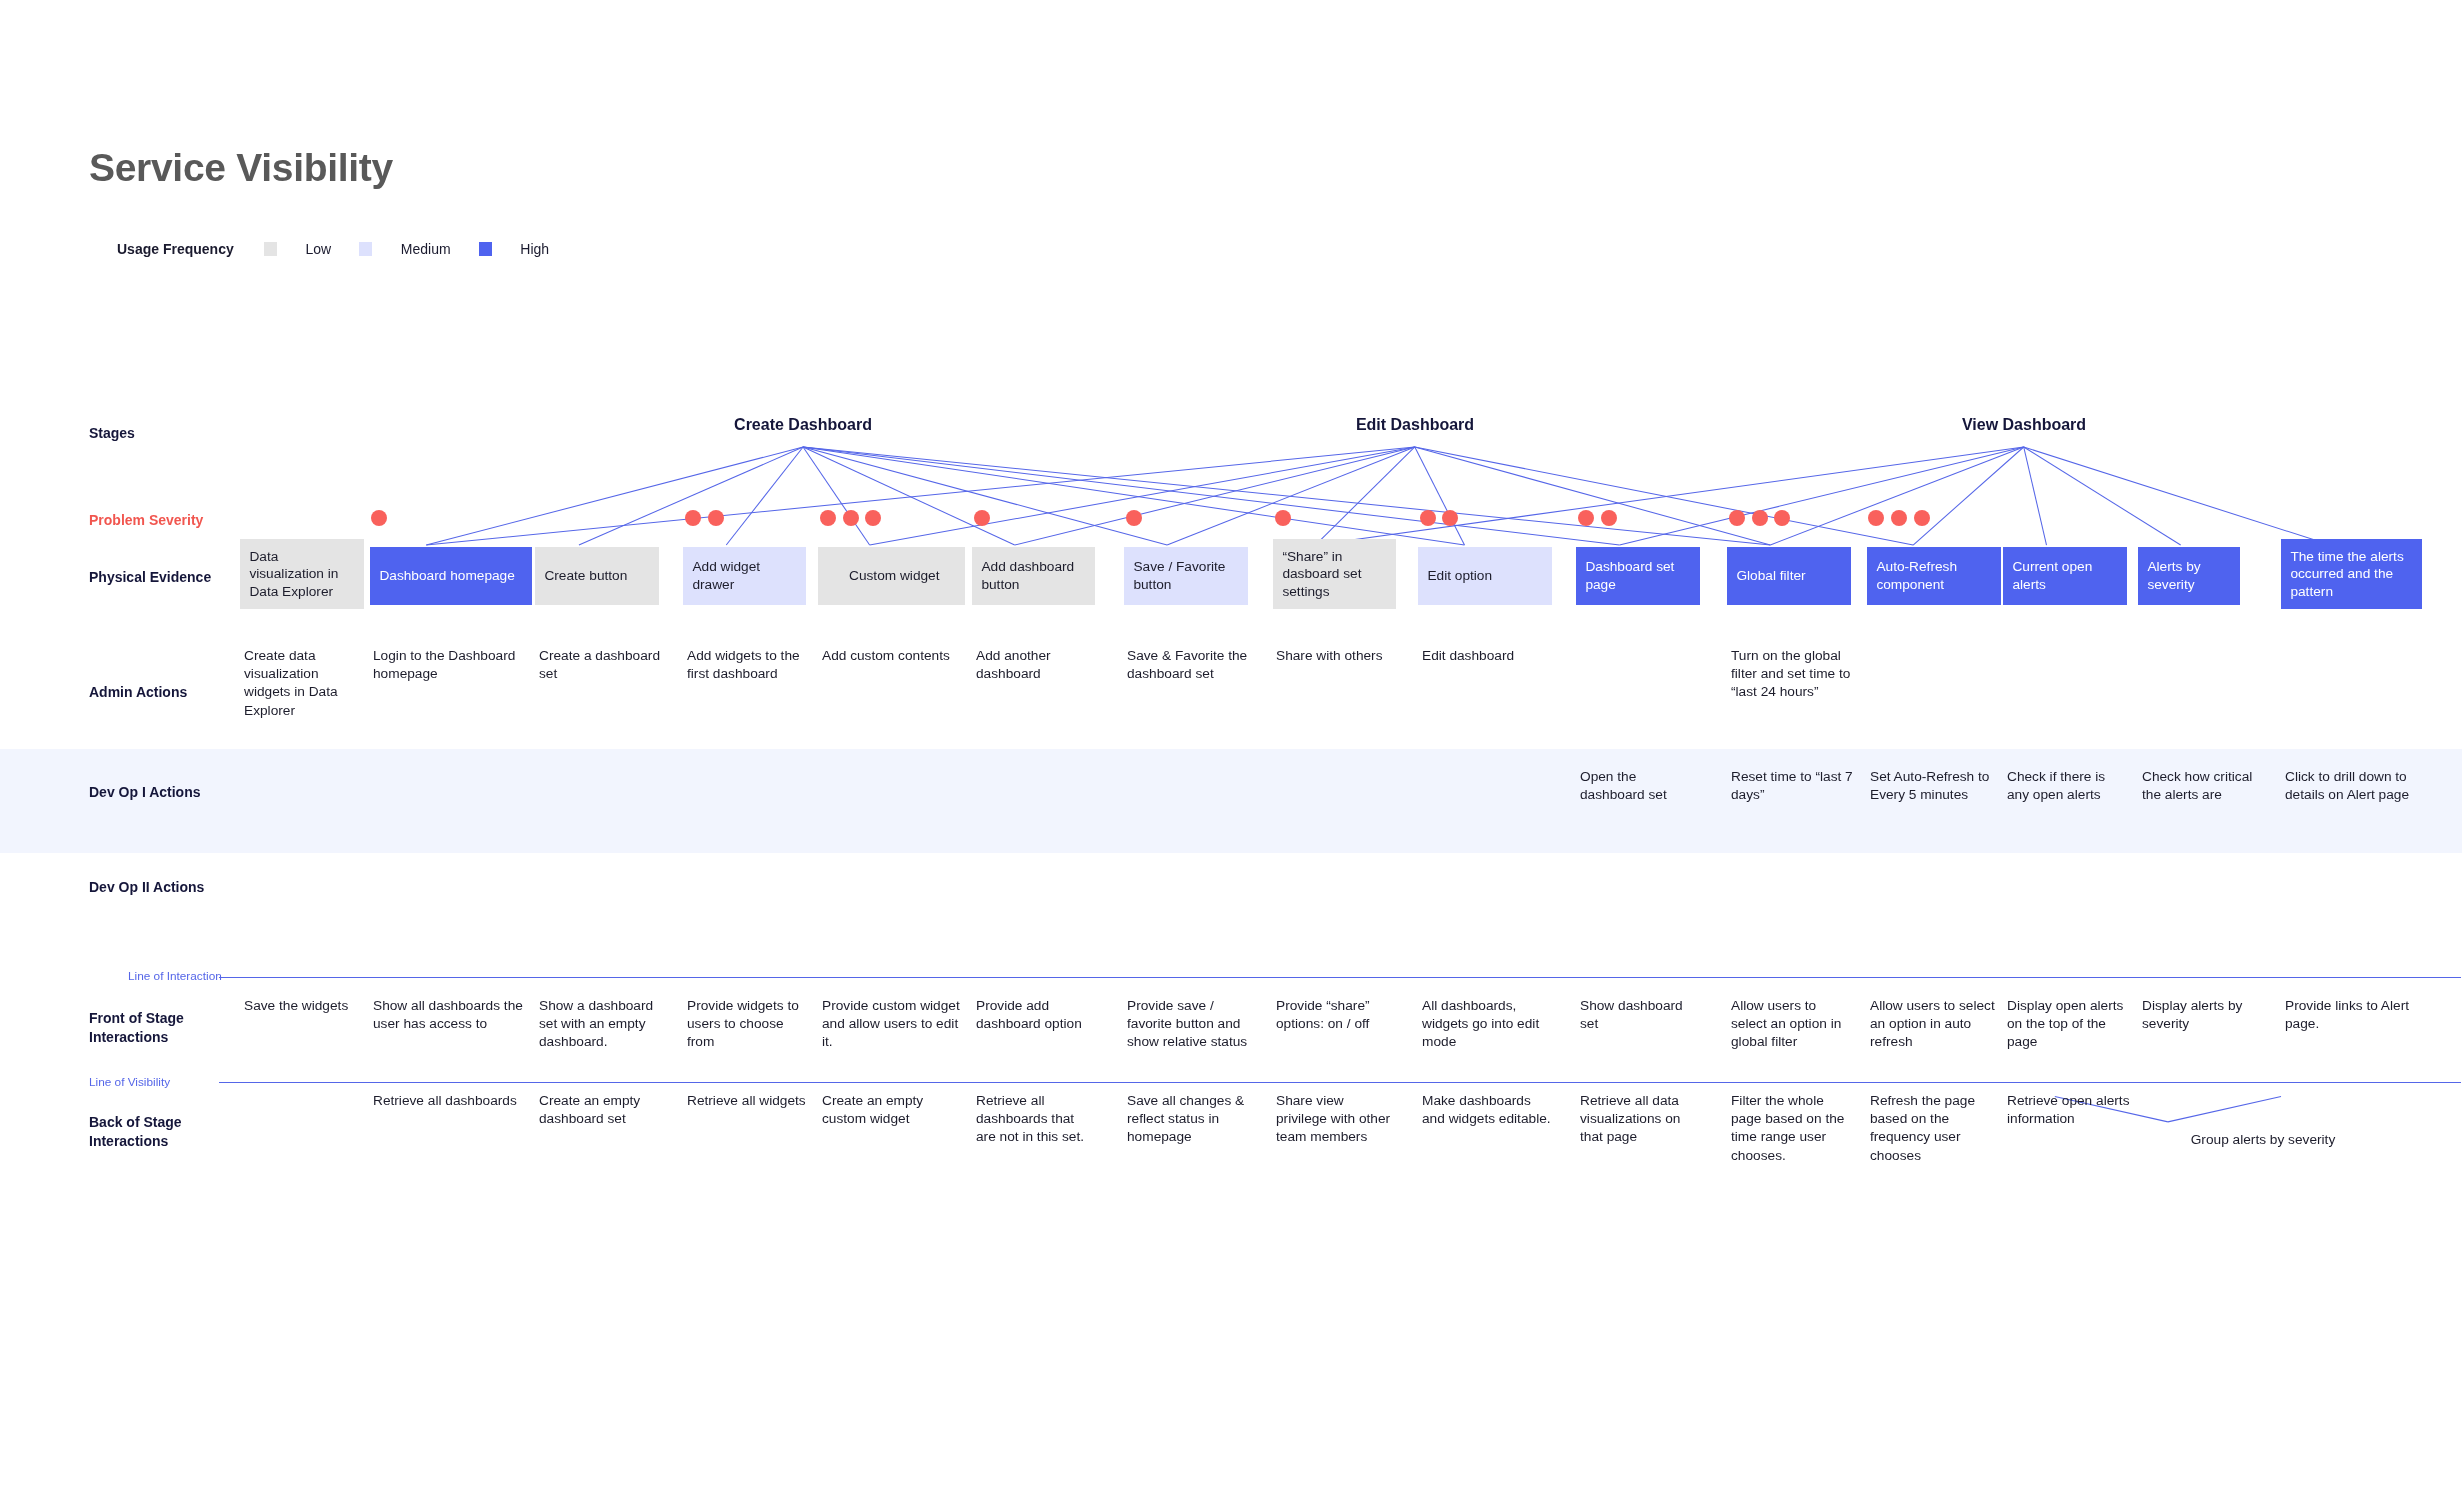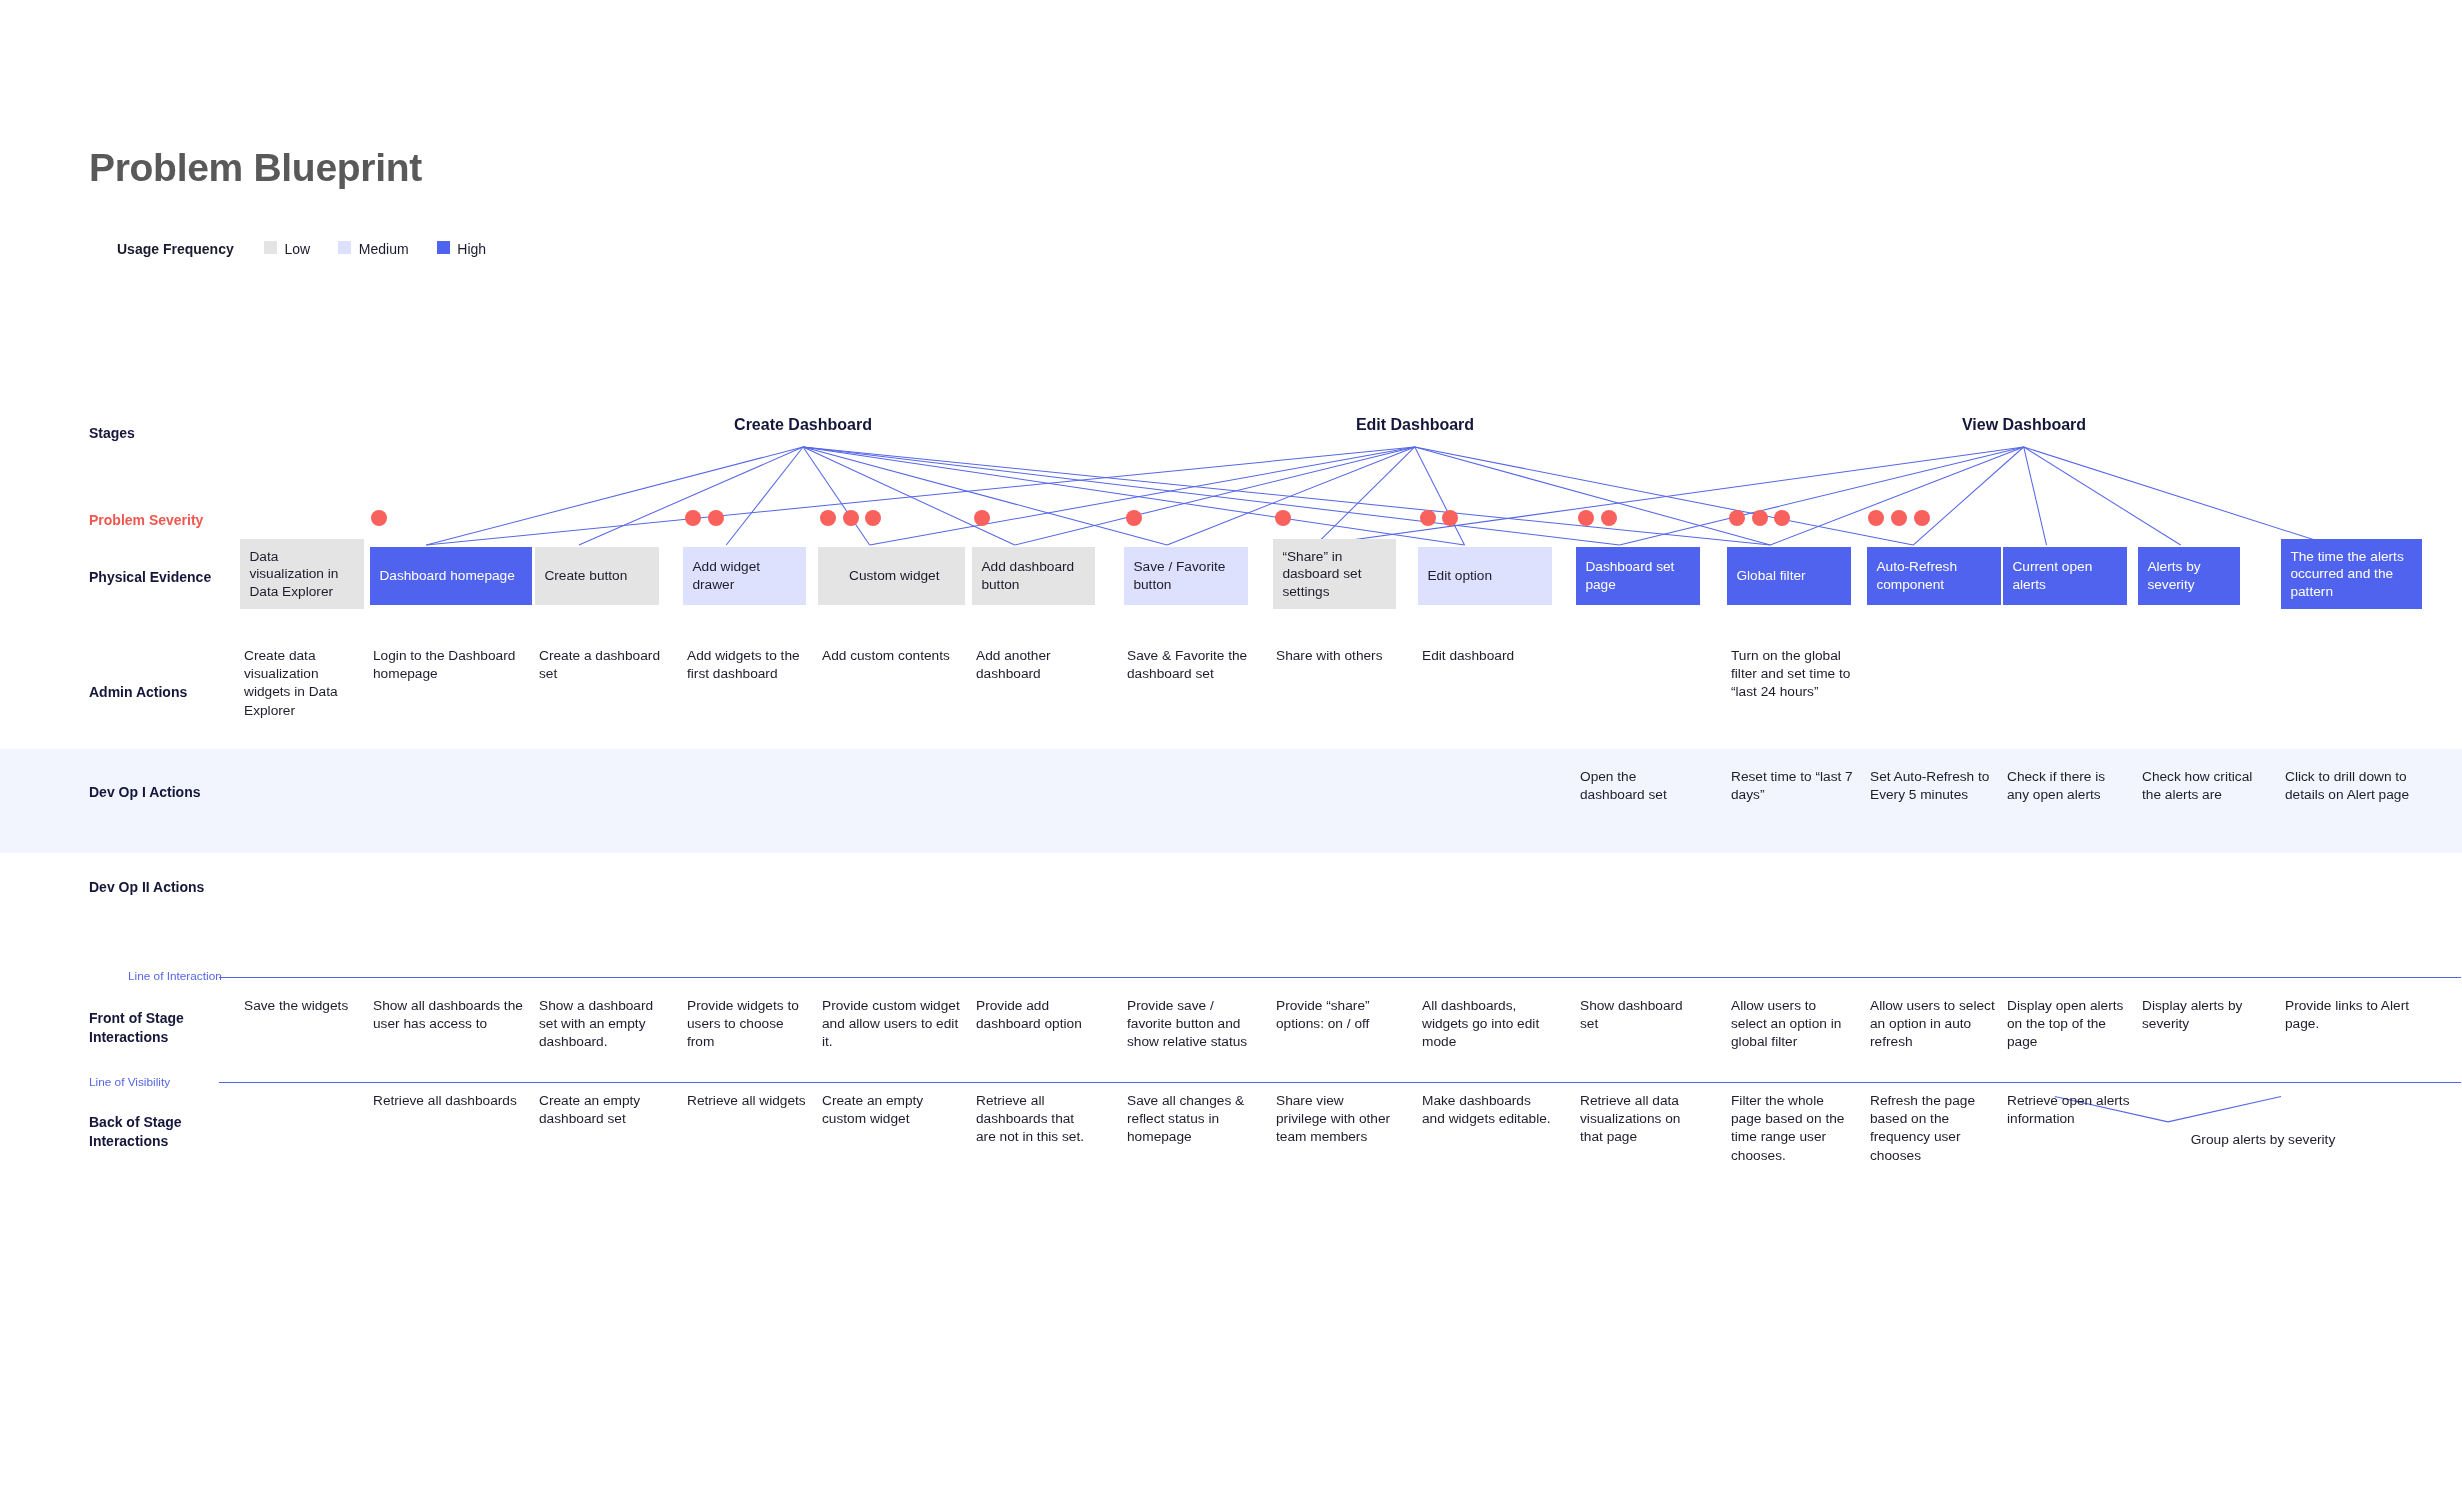--- a/index.html
+++ b/index.html
@@ -13,21 +13,21 @@
   #board { position: relative; width: 2462px; height: 1501px; }
 
   
   .title {
     position: absolute; left: 89px; top: 146px;
     font-size: 39px; font-weight: bold; color: #595959;
     letter-spacing: -0.3px;
   }
   .legend { position: absolute; left: 117px; top: 241px; display: flex; align-items: center; }
   .legend-title { font-size: 14px; font-weight: bold; color: #1a1a2e; margin-right: 30px; }
-  .legend-item { display: flex; margin-right: 28px; }
+  .legend-item { display: flex; align-items: center; margin-right: 28px; gap: 21px; }
   .legend-swatch { width: 13.2px; height: 13.2px; margin-right: 7.5px; }
   .legend-label { font-size: 14px; color: #1a1a2e; }
 
   
   .row-label {
     position: absolute; left: 89px;
     font-size: 14px; font-weight: bold; color: #15163a;
     width: 141px; line-height: 1.35;
   }
   .row-label.sev { color: #f1564f; font-weight: bold; }
@@ -109,21 +109,21 @@
       <line x1="2147" y1="474" x2="1718.2" y2="578" stroke="#5566e8" stroke-width="1.1"></line>
       <line x1="2147" y1="474" x2="1878.2" y2="578" stroke="#5566e8" stroke-width="1.1"></line>
       <line x1="2147" y1="474" x2="2029.7" y2="578" stroke="#5566e8" stroke-width="1.1"></line>
       <line x1="2147" y1="474" x2="2171.2" y2="578" stroke="#5566e8" stroke-width="1.1"></line>
       <line x1="2147" y1="474" x2="2313.5" y2="578" stroke="#5566e8" stroke-width="1.1"></line>
       <line x1="2147" y1="474" x2="2472.5" y2="578" stroke="#5566e8" stroke-width="1.1"></line>
       <line x1="2180" y1="1163" x2="2300" y2="1190" stroke="#5566e8" stroke-width="1.1"></line>
       <line x1="2420" y1="1163" x2="2300" y2="1190" stroke="#5566e8" stroke-width="1.1"></line>
     </svg>
 
-  <div class="title">Problem Blueprint</div>
+  <div class="title">Service Visibility</div>
 
   <div class="legend">
     <span class="legend-title">Usage Frequency</span>
     <span class="legend-item">
       <span class="legend-swatch" id="sw0" style="background: rgb(228, 228, 228);"></span>
       <span class="legend-label">Low</span>
     </span>
     <span class="legend-item">
       <span class="legend-swatch" id="sw1" style="background: rgb(221, 225, 253);"></span>
       <span class="legend-label">Medium</span>

